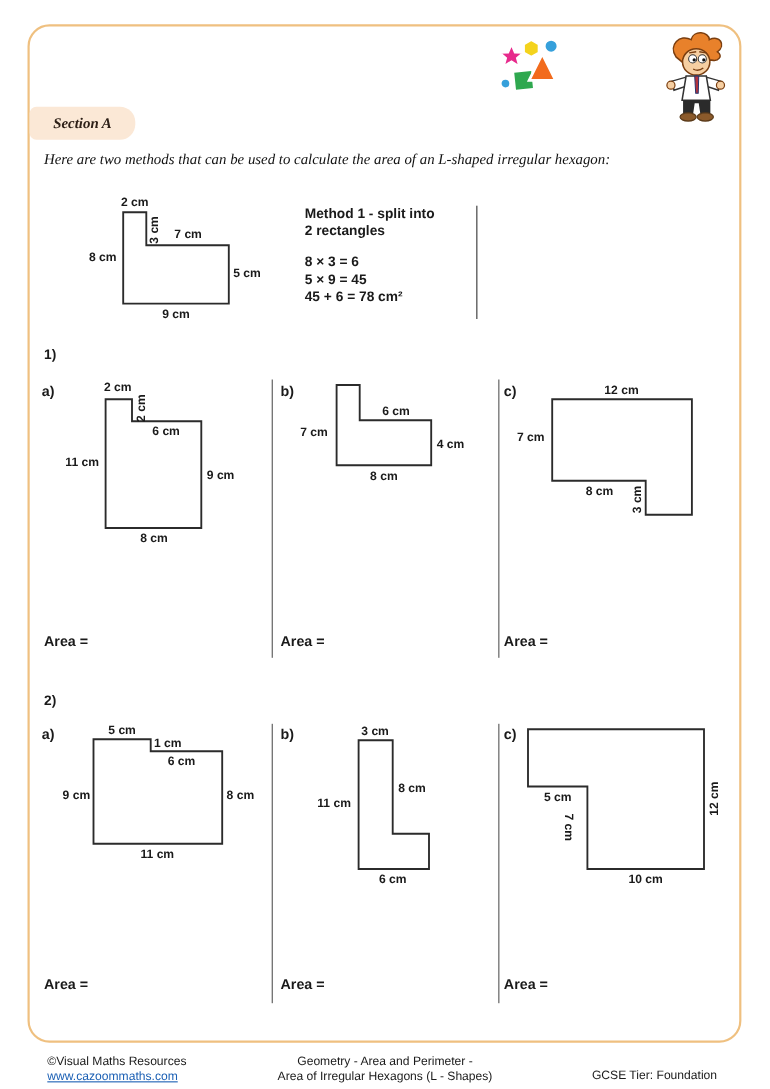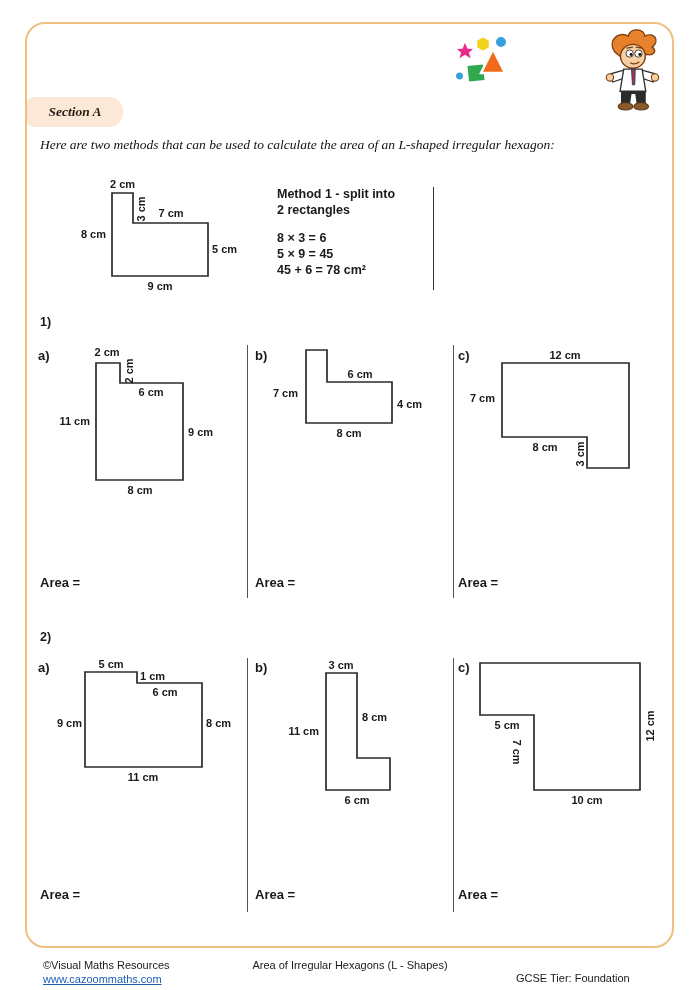--- a/index.html
+++ b/index.html
@@ -33,21 +33,21 @@
   .rotcw{transform:rotate(90deg);transform-origin:center;}
   .shape-svg{position:absolute;}
   .shape-svg polygon{fill:#ffffff;stroke:#2b2b2b;stroke-width:1.7;stroke-linejoin:miter;}
   
   .cazoom{position:absolute;left:518px;top:35px;width:54px;height:52px;text-align:center;}
   .cazoom-brand{font-family:"Liberation Serif",serif;font-weight:bold;font-size:11.5px;
                 letter-spacing:-0.3px;color:#111;margin-top:1px;}
   
   .footer-left{position:absolute;left:25px;top:958px;font-size:11px;line-height:14px;margin-left:18px;}
   .footer-center{position:absolute;left:225px;top:958px;width:250px;text-align:center;font-size:11px;line-height:14px;}
-  .footer-right{position:absolute;left:516px;top:972px;width:158px;text-align:left;font-size:11px;}
+  .footer-right{position:absolute;left:516px;top:972px;width:158px;text-align:center;font-size:11px;}
   .link{color:#1A5FB4;text-decoration:underline;cursor:pointer;}
 </style>
 </head>
 <body>
 
 <div id="page">
 
   <div class="page-border"></div>
 
 
@@ -180,17 +180,18 @@
   <div class="dim c rotcw" style="left:500px;top:746px;width:34px">7 cm</div>
   <div class="dim c" style="left:566px;top:794px;width:42px">10 cm</div>
   <div class="dim c rotccw" style="left:631px;top:720px;width:38px">12 cm</div>
   <div class="area-label" style="left:458px;top:887px">Area =</div>
 
   <div class="footer-left">
     <div>©Visual Maths Resources</div>
     <div class="link">www.cazoommaths.com</div>
   </div>
   <div class="footer-center">
+    <div>Geometry - Area and Perimeter -</div>
     <div>Area of Irregular Hexagons (L - Shapes)</div>
   </div>
   <div class="footer-right">GCSE Tier: Foundation</div>
 
 </div>
 
 </body></html>

